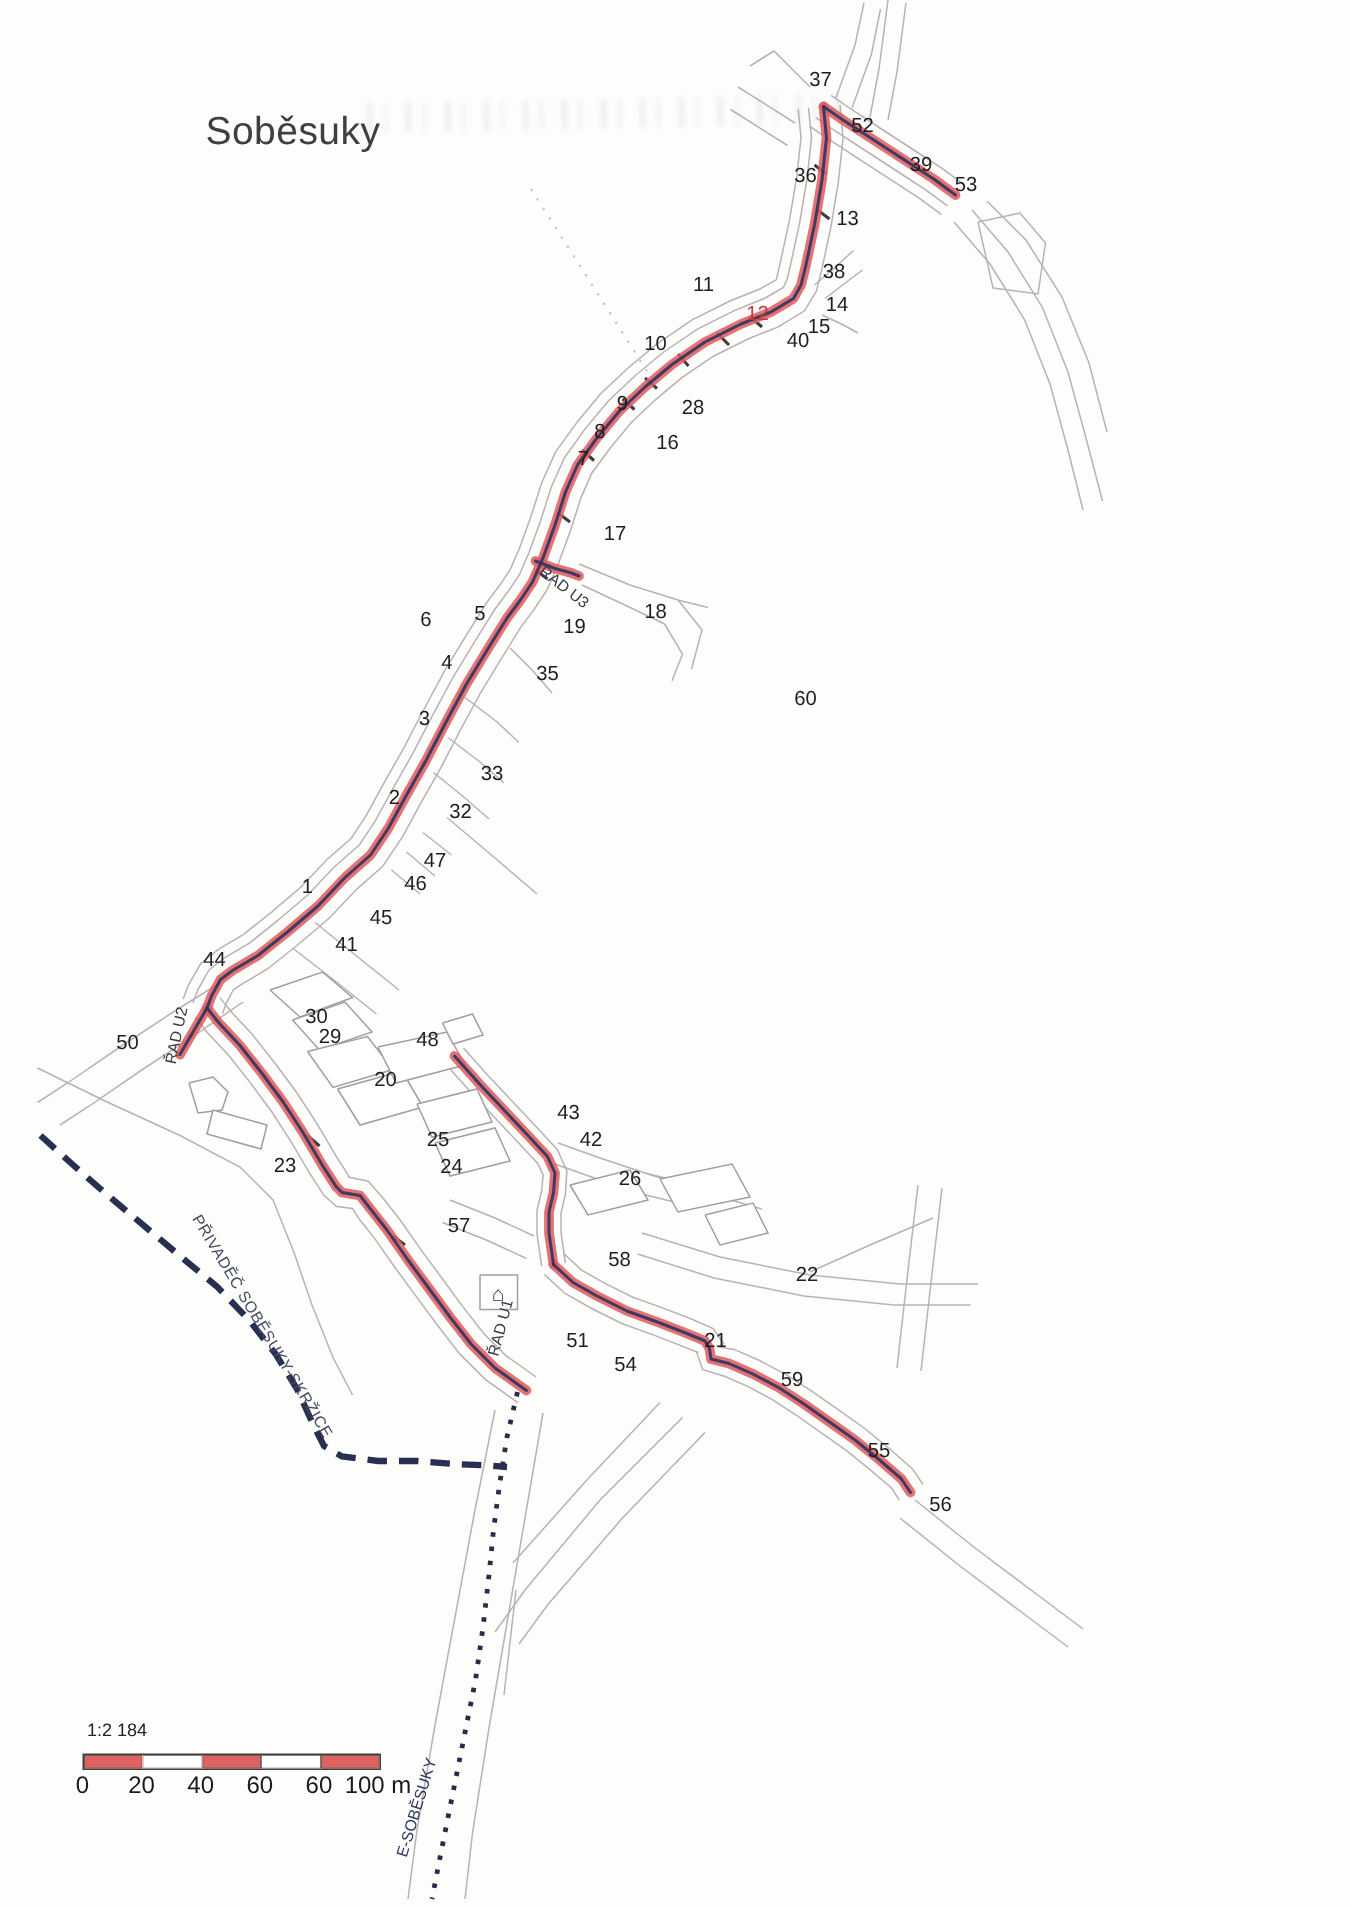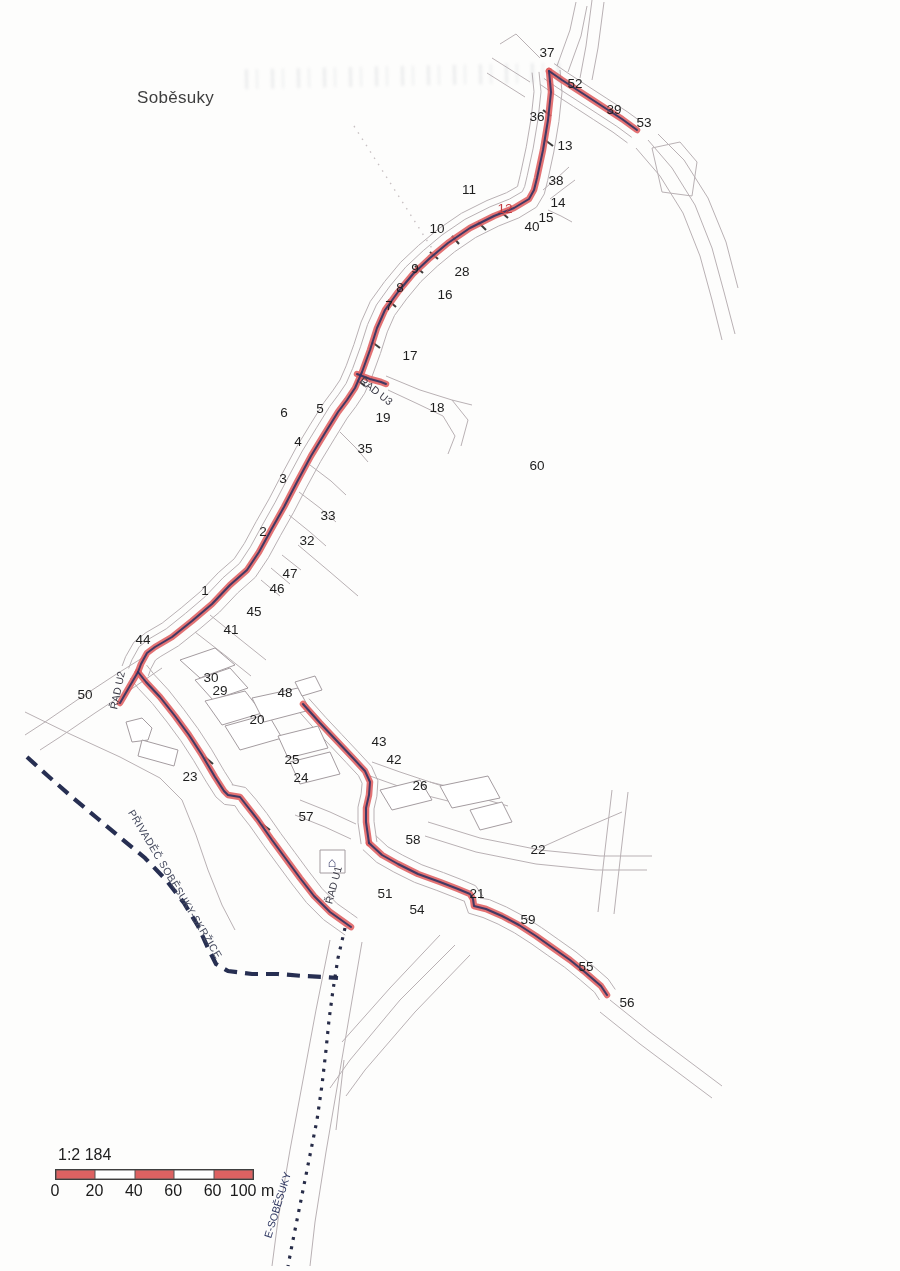--- a/index.html
+++ b/index.html
@@ -18,27 +18,27 @@
   .access{fill:none;stroke:#272c48;stroke-width:3.2;stroke-dasharray:3 6.5}
   .routeR{fill:none;stroke:#df5f60;stroke-width:6.5;stroke-linecap:round;stroke-linejoin:round;opacity:.88}
   .routeC{fill:none;stroke:#2f3262;stroke-width:2;stroke-linecap:round;stroke-linejoin:round;opacity:.9}
   .num{font-family:"Liberation Sans",sans-serif;font-size:13.5px;fill:#1e1e1e}
   .num.red{fill:#c23a3f}
   .lbl{font-family:"Liberation Sans",sans-serif;font-size:10.5px;fill:#3a3a46}
   .lbl.navy{fill:#2c3560}
   .lbl.pipelbl{fill:#474c60;letter-spacing:.4px}
   .house{font-family:"Liberation Sans",sans-serif;font-size:14px;fill:#2f3262;text-anchor:middle}
 
-  .title{position:absolute;left:137px;top:88px;font-size:17px;color:#3f3f3f;letter-spacing:.3px}
+  .title{position:absolute;left:137px;top:72px;font-size:26px;color:#3f3f3f;letter-spacing:.3px}
   .ghost{position:absolute;left:232px;top:66px;width:330px;height:20px;opacity:.14;filter:blur(1.6px);
     transform:rotate(-1.2deg);
     background:repeating-linear-gradient(90deg,transparent 0 13px,#868b97 13px 16px,transparent 16px 24px,#9aa0ab 24px 26px);}
 
   .scalebar{position:absolute;left:55px;top:1146px;width:260px;height:56px}
-  .sb-ratio{position:absolute;left:3px;top:0;font-size:16px;color:#222}
+  .sb-ratio{position:absolute;left:3px;top:0;font-size:12px;color:#222}
   .sb-bar{position:absolute;left:0;top:23px;height:9px;border:1px solid #3f3f3f;display:flex}
   .sb-seg{height:100%}
   .sb-ticks{position:absolute;left:0;top:36px;height:20px;width:100%}
   .sb-ticks span{position:absolute;top:0;transform:translateX(-50%);font-size:16px;color:#1a1a1a;white-space:nowrap}
 </style>
 </head>
 <body>
 
 <svg id="map" viewBox="0 0 900 1271" xmlns="http://www.w3.org/2000/svg">
     <polyline points="560.0,70.0 562.0,92.2 558.9,121.5 553.8,152.0 547.7,180.4 544.3,193.9 536.4,207.2 518.8,217.9 498.6,226.0 475.6,237.5 454.6,251.8 437.3,266.2 421.0,281.5 406.7,298.8 394.5,315.5 387.3,331.9 380.4,353.5 372.2,376.0 364.7,393.2 356.0,406.4 347.2,418.1 334.4,438.8 320.6,461.5 306.7,487.1 293.7,512.2 280.6,535.3 268.4,557.7 255.3,577.3 237.7,592.9 219.6,612.0 199.0,629.5 178.3,646.0 160.9,656.3 155.5,660.0 150.9,668.7 148.3,675.9" class="bg"></polyline>

